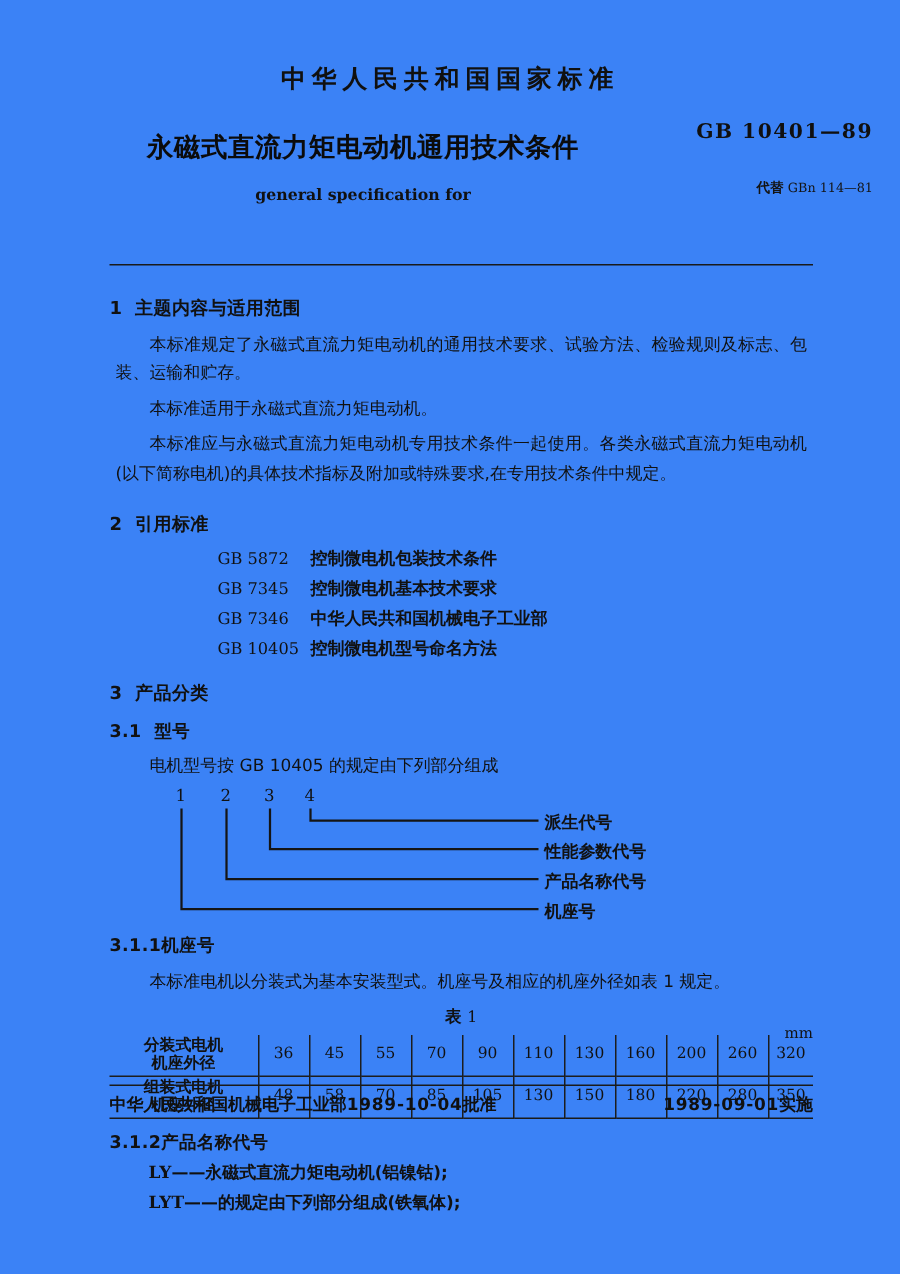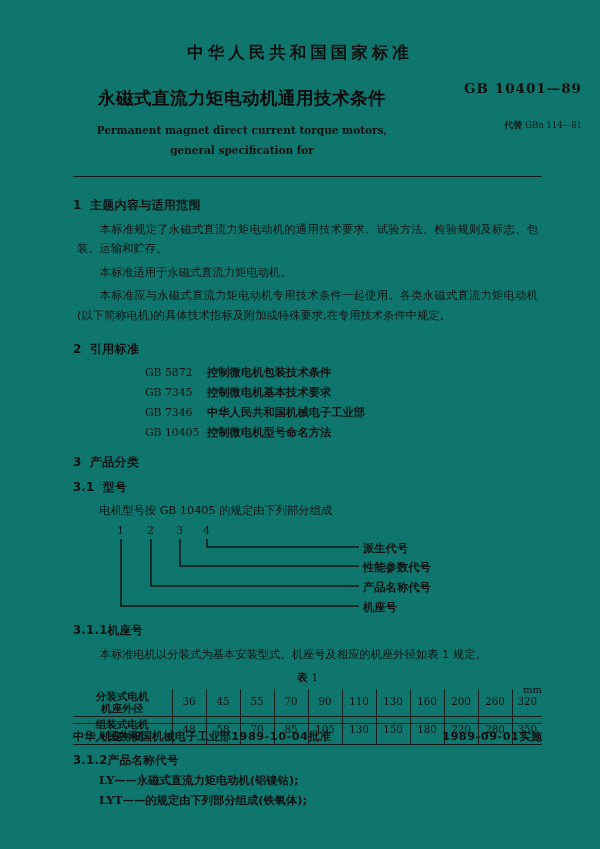--- a/index.html
+++ b/index.html
@@ -8,21 +8,21 @@
     background: #ffffff;
   }
   body {
     font-family: "DejaVu Sans", "Liberation Sans", sans-serif;
     color: #0d0d0d;
   }
   #page {
     position: relative;
     width: 600px;
     height: 849px;
-    background: #0f766e;
+    background: #3b82f6;
     overflow: hidden;
   }
 
   
   .hdr-national {
     position: absolute;
     left: 0; right: 0;
     top: 42px;
     text-align: center;
     font-size: 16.5px;
@@ -265,21 +265,20 @@
 </head>
 <body>
 
 <div id="page">
 
   <div class="hdr-national">中华人民共和国国家标准</div>
 
   <div class="hdr-title">永磁式直流力矩电动机通用技术条件</div>
 
   <div class="hdr-en">
-    <div>Permanent magnet direct current torque motors,</div>
     <div>general specification for</div>
   </div>
 
   <div class="hdr-code">GB 10401—89</div>
 
   <div class="hdr-replaces">
     <span class="rep-label">代替</span>
     <span class="rep-val">GBn 114—81</span>
   </div>
 

